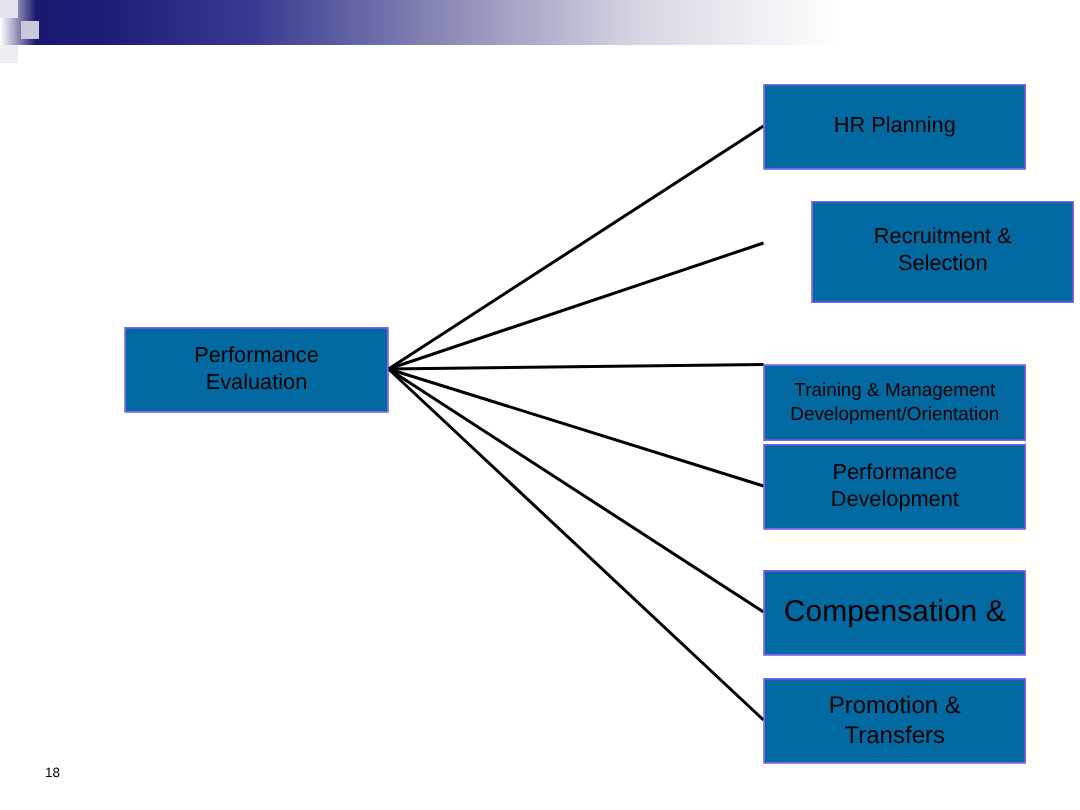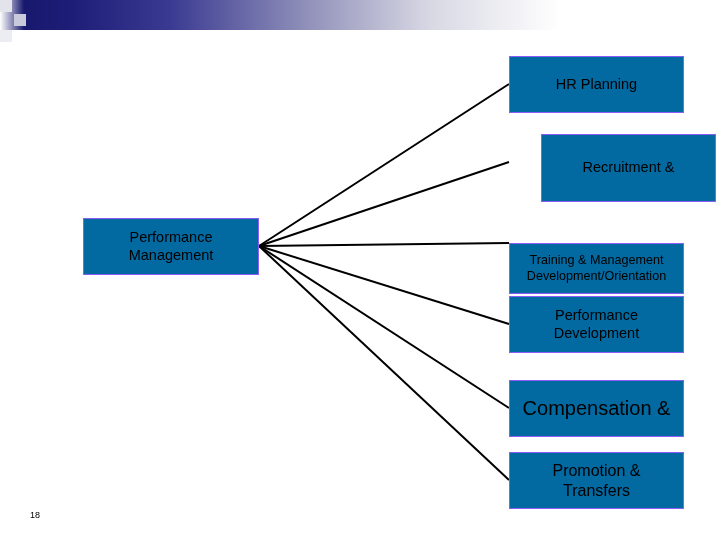--- a/index.html
+++ b/index.html
@@ -105,33 +105,34 @@
     <line x1="259" y1="246" x2="509" y2="162" stroke="#000000" stroke-width="2"></line>
     <line x1="259" y1="246" x2="509" y2="243" stroke="#000000" stroke-width="2"></line>
     <line x1="259" y1="246" x2="509" y2="324" stroke="#000000" stroke-width="2"></line>
     <line x1="259" y1="246" x2="509" y2="408" stroke="#000000" stroke-width="2"></line>
     <line x1="259" y1="246" x2="509" y2="480" stroke="#000000" stroke-width="2"></line>
   </svg>
 
   <div class="node node-source">
     <div>
       <span>Performance</span>
-      <span>Management</span>
+      <span>Evaluation</span>
     </div>
   </div>
 
   <div class="node n0">
     <div>
       <span>HR Planning</span>
     </div>
   </div>
 
   <div class="node n1">
     <div>
       <span>Recruitment &amp;</span>
+      <span>Selection</span>
     </div>
   </div>
 
   <div class="node n2">
     <div>
       <span>Training &amp; Management</span>
       <span>Development/Orientation</span>
     </div>
   </div>
 

